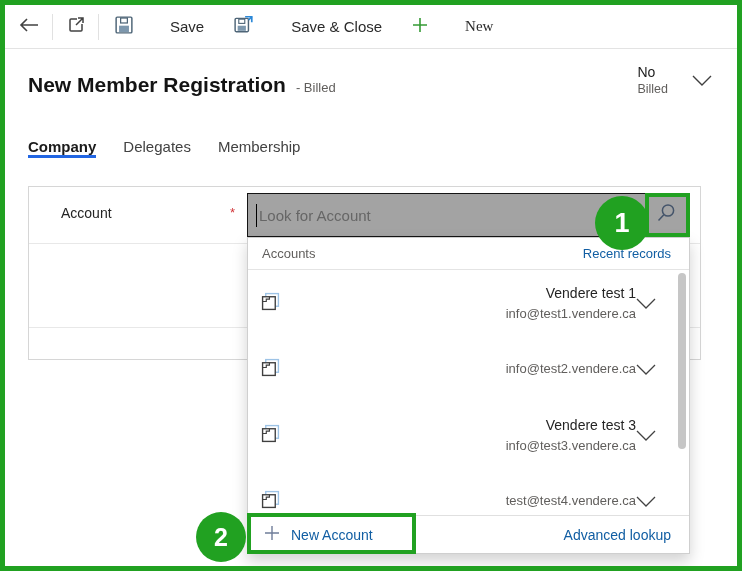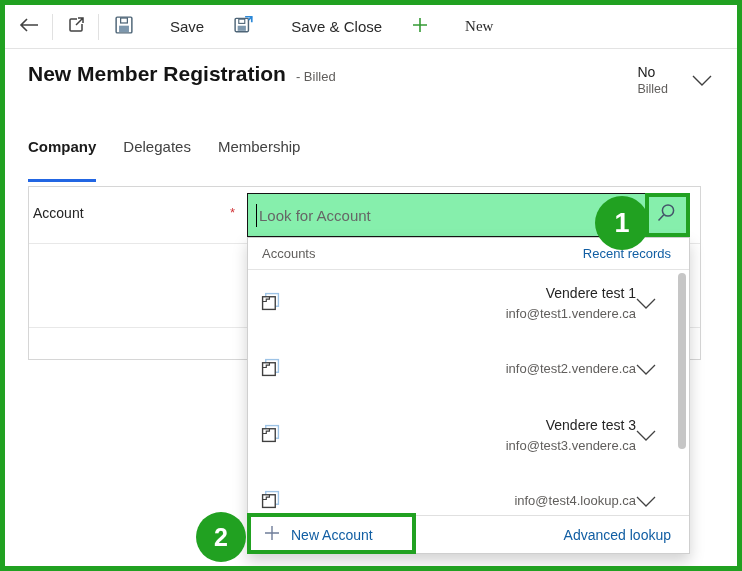--- a/index.html
+++ b/index.html
@@ -9,43 +9,43 @@
   
   .toolbar{position:absolute;top:5px;left:5px;right:5px;height:43px;background:#fff;
            border-bottom:1px solid #e3e3e3;display:flex;align-items:center;}
   .icon-btn{display:flex;align-items:center;justify-content:center;height:100%;cursor:pointer;}
   .vdiv{width:1px;height:26px;background:#e1e1e1;}
   .cmd{display:flex;align-items:center;gap:9px;cursor:pointer;height:100%;}
   .cmd .lbl{font-size:15px;color:#2b2b2b;margin-left:28px;}
 
   
   .title-row{position:absolute;top:62px;left:28px;right:30px;display:flex;
-             justify-content:space-between;align-items:flex-start;}
+             justify-content:space-between;align-items:flex-end;}
   .title-left{display:flex;align-items:baseline;gap:10px;}
   .page-title{font-size:21px;font-weight:bold;color:#141414;}
   .status{font-size:13px;color:#605e5c;}
   .headline{display:flex;align-items:center;gap:24px;margin-top:2px;}
   .hl-col{display:flex;flex-direction:column;line-height:1.25;}
   .hl-val{font-size:14px;font-weight:normal;color:#1b1b1b;}
   .hl-lab{font-size:12.5px;color:#605e5c;}
 
   
   .tabs{position:absolute;top:138px;left:28px;display:flex;gap:27px;}
-  .tab{font-size:15px;color:#424242;padding-bottom:24px;cursor:pointer;border-bottom:3px solid transparent;}
+  .tab{font-size:15px;color:#424242;padding-bottom:0;cursor:pointer;border-bottom:3px solid transparent;}
   .tab.active{font-weight:bold;color:#1b1b1b;border-bottom-color:#2266E3;}
 
   
   .form-box{position:absolute;left:28px;top:186px;width:673px;height:174px;
             border:1px solid #d6d6d6;background:#fff;box-sizing:border-box;}
-  .field-label{position:absolute;left:4px;top:18px;font-size:14px;color:#242424;}
+  .field-label{position:absolute;left:32px;top:18px;font-size:14px;color:#242424;}
   .req{position:absolute;left:201px;top:18px;font-size:13px;color:#d13438;}
   .hdiv{position:absolute;left:0;right:0;height:1px;background:#e8e8e8;}
 
   
-  .lookup{position:absolute;left:247px;top:193px;width:442px;height:44px;background:#86efac;
+  .lookup{position:absolute;left:247px;top:193px;width:442px;height:44px;background:#a3a3a3;
           border:1px solid #141414;box-sizing:border-box;display:flex;align-items:stretch;z-index:9;}
   .lookup input{flex:1;border:none;outline:none;padding:0 0 0 11px;font-size:15px;
                 font-family:"Liberation Sans","DejaVu Sans",sans-serif;color:#333;background:transparent;}
   .lookup input::placeholder{color:#666;opacity:1;}
   .caret{position:absolute;left:8px;top:10px;width:1px;height:23px;background:#000;}
   .search-btn{width:44px;display:flex;align-items:center;justify-content:center;cursor:pointer;}
 
   
   .dropdown{position:absolute;left:247px;top:237px;width:443px;height:317px;background:#fff;
             border:1px solid #cfcfcf;box-sizing:border-box;z-index:10;
@@ -246,21 +246,21 @@
 
       <div class="dd-item">
         <span>
           <svg width="19" height="19" viewBox="0 0 18 18">
               <rect x="4.5" y="1.5" width="12" height="12" stroke="#9dc3e6" stroke-width="1.3" fill="none"></rect>
               <rect x="1.5" y="4.5" width="12" height="12" stroke="#3f3f3f" stroke-width="1.3" fill="#fff"></rect>
               <polyline points="1.5,9 5,9 5,6.8 8,6.8 8,4.5" stroke="#3f3f3f" stroke-width="1.1" fill="none"></polyline>
             </svg>
         </span>
         <span class="txt">
-          <span class="em">info@test4.lookup.ca</span>
+          <span class="em">test@test4.vendere.ca</span>
         </span>
         <span class="dd-chev">
           <svg width="20" height="11" viewBox="0 0 20 11">
               <path d="M1 1 L10 10 L19 1" stroke="#424242" stroke-width="1.3" fill="none"></path>
             </svg>
         </span>
       </div>
 
     </div>
 

